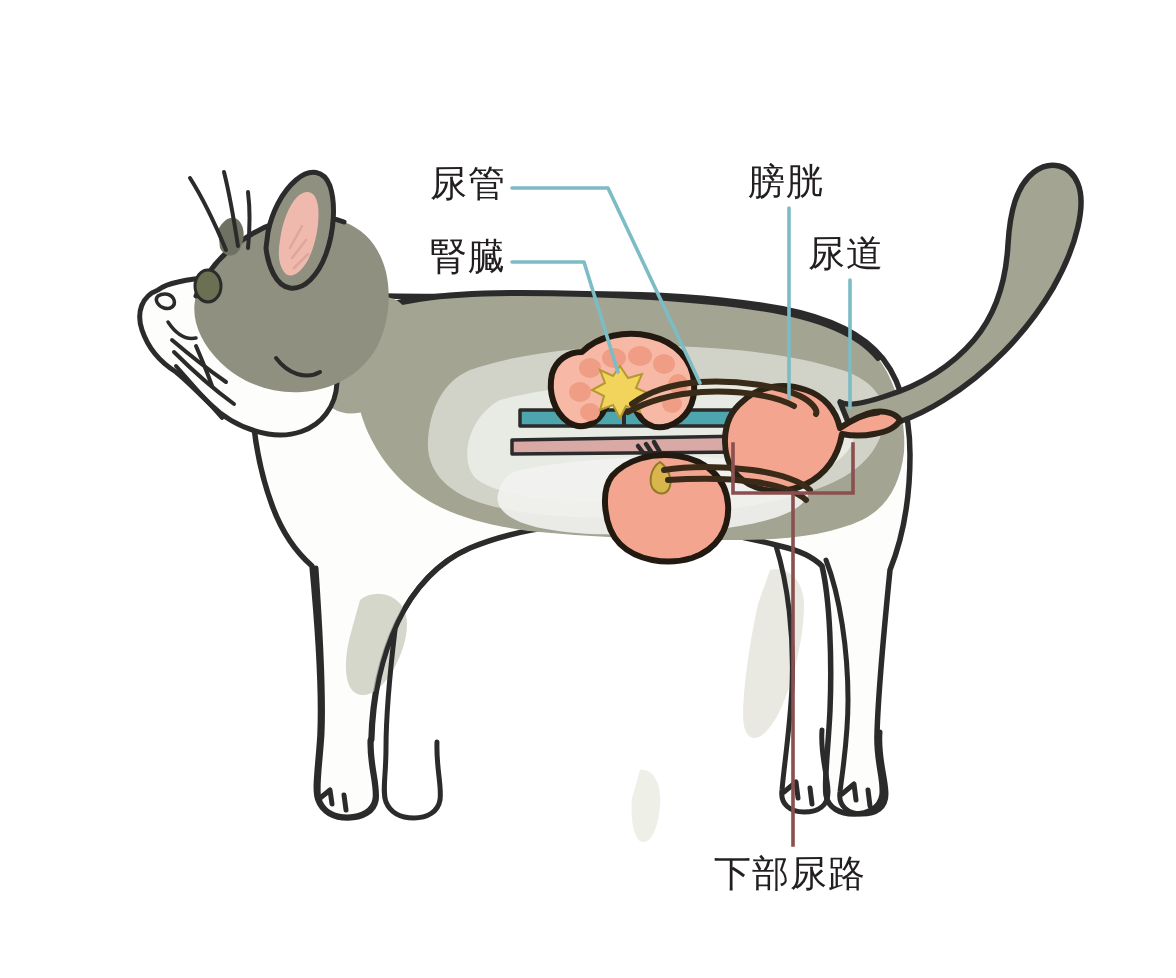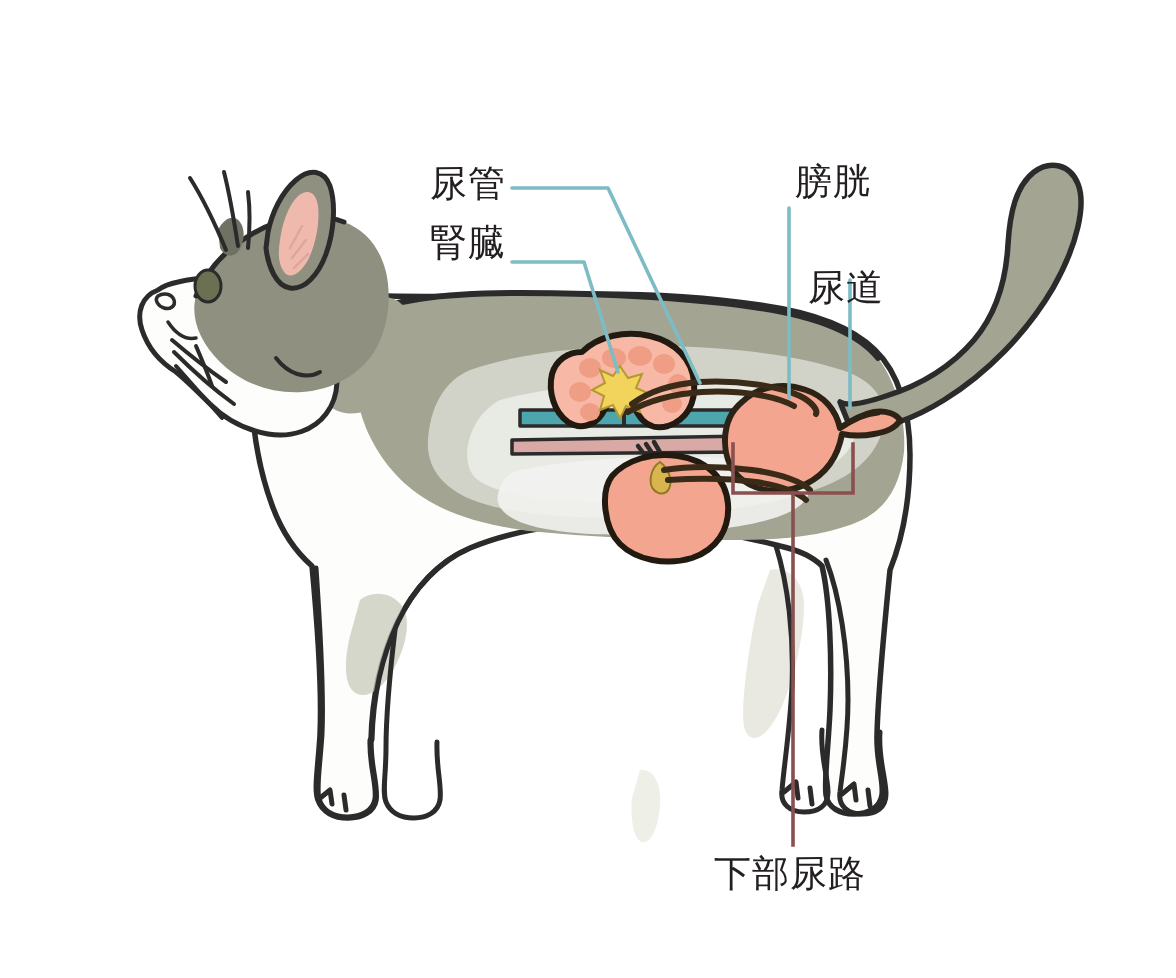--- a/index.html
+++ b/index.html
@@ -320,21 +320,21 @@
 
     <g fill="none" stroke="#8b4f4f" stroke-width="3.6" stroke-linecap="square">
       <path d="M733,444 L733,493 L853,493 L853,444"></path>
       <path d="M793,493 L793,845"></path>
     </g>
 
   </svg>
 
   <div class="label" style="left:430px; top:165px;">尿管</div>
 
-  <div class="label" style="left:430px; top:224px;">腎臓</div>
-
-  <div class="label" style="left:748px; top:163px;margin-left:47px;">膀胱</div>
-
-  <div class="label" style="left:808px; top:235px;margin-top:34px;">尿道</div>
+  <div class="label" style="left:430px; top:238px;">腎臓</div>
+
+  <div class="label" style="left:748px; top:163px;">膀胱</div>
+
+  <div class="label" style="left:808px; top:235px;">尿道</div>
 
   <div class="label label-bottom" style="left:714px; top:855px;">下部尿路</div>
 
 </div>
 
 </body></html>

